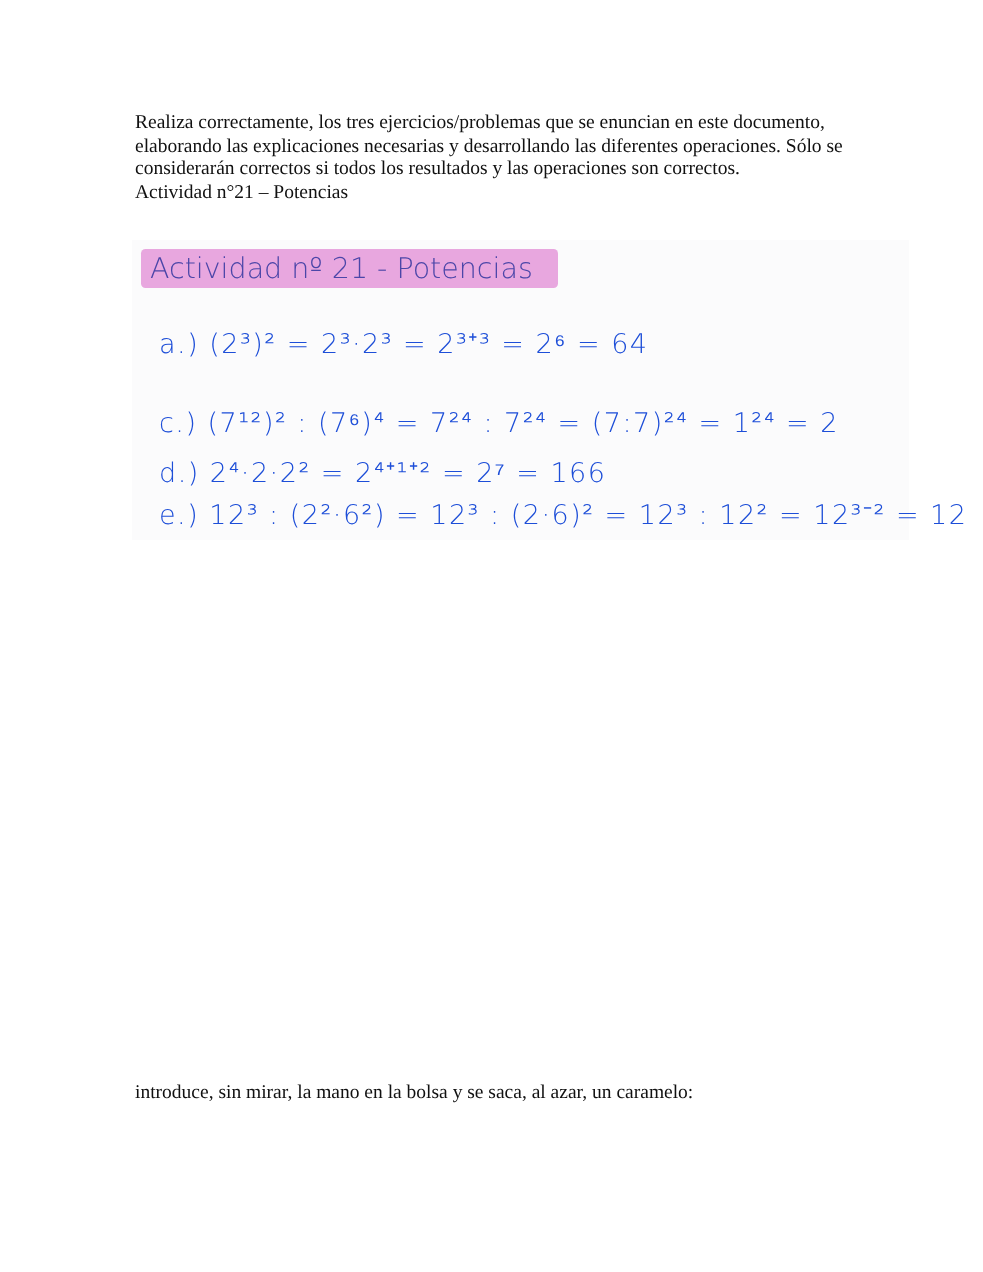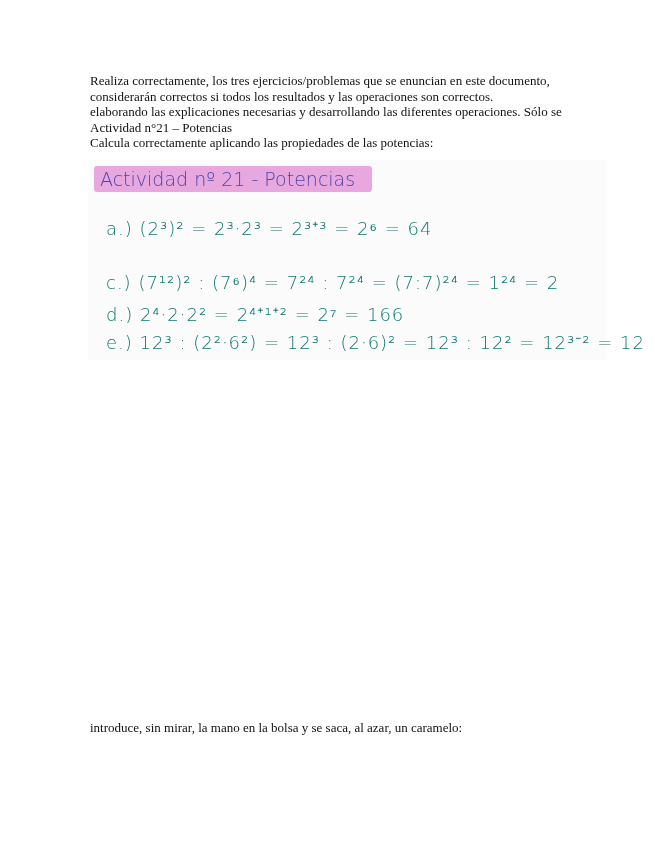--- a/index.html
+++ b/index.html
@@ -2,34 +2,33 @@
 <html><head>
 <meta charset="utf-8">
 <style>
   html, body { margin:0; padding:0; background:#fff; }
   body { width:655px; height:848px; position:relative; overflow:hidden; font-family:"Liberation Serif", serif; color:#111; }
   .text { position:absolute; left:90px; width:476px; font-size:13px; line-height:15.6px; }
   .p1 { top:73px; text-align:justify; }
   .line { display:block; }
   .photo { position:absolute; left:88px; top:160px; width:518px; height:200px; background:#fbfbfc; }
   .hl { position:absolute; left:6px; top:6px; width:278px; height:26px; background:#e7a2dd; border-radius:3px; opacity:0.95; }
-  .hw { position:absolute; font-family:"DejaVu Sans", sans-serif; color:#0f766e; font-weight:300; white-space:nowrap; }
+  .hw { position:absolute; font-family:"DejaVu Sans", sans-serif; color:#1d4ed8; font-weight:300; white-space:nowrap; }
   .title-hw { left:12px; top:8px; font-size:19px; color:#4b46a8; }
   .row { left:18px; font-size:18px; letter-spacing:1px; }
   .p2 { top:720px; }
 </style>
 </head>
 <body>
 
 <div class="text p1">
   <span class="line">Realiza correctamente, los tres ejercicios/problemas que se enuncian en este documento,</span>
+  <span class="line">elaborando las explicaciones necesarias y desarrollando las diferentes operaciones. Sólo se</span>
   <span class="line">considerarán correctos si todos los resultados y las operaciones son correctos.</span>
-  <span class="line">elaborando las explicaciones necesarias y desarrollando las diferentes operaciones. Sólo se</span>
   <span class="line">Actividad n°21 – Potencias</span>
-  <span class="line">Calcula correctamente aplicando las propiedades de las potencias:</span>
 </div>
 
 <div class="photo">
   <div class="hl"></div>
   <div class="hw title-hw">Actividad nº 21 - Potencias</div>
   <div class="hw row" style="top:56px"><span>a.)</span> <span>(2³)² = 2³·2³ = 2³⁺³ = 2⁶ = 64</span></div>
   <div class="hw row" style="top:112px"><span>c.)</span> <span>(7¹²)² : (7⁶)⁴ = 7²⁴ : 7²⁴ = (7:7)²⁴ = 1²⁴ = 2</span></div>
   <div class="hw row" style="top:142px"><span>d.)</span> <span>2⁴·2·2² = 2⁴⁺¹⁺² = 2⁷ = 166</span></div>
   <div class="hw row" style="top:170px"><span>e.)</span> <span>12³ : (2²·6²) = 12³ : (2·6)² = 12³ : 12² = 12³⁻² = 12</span></div>
 </div>

